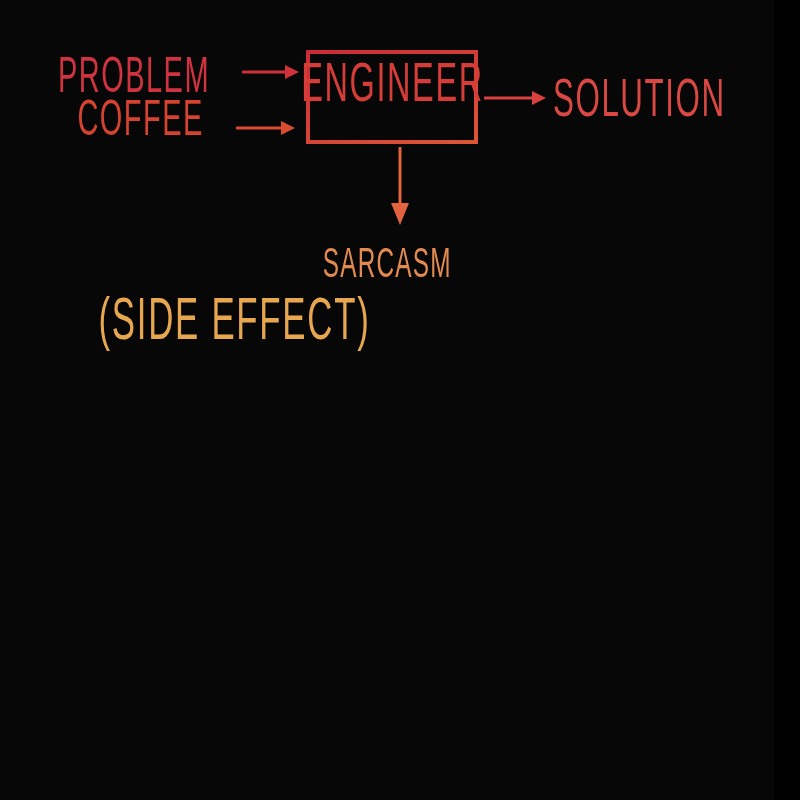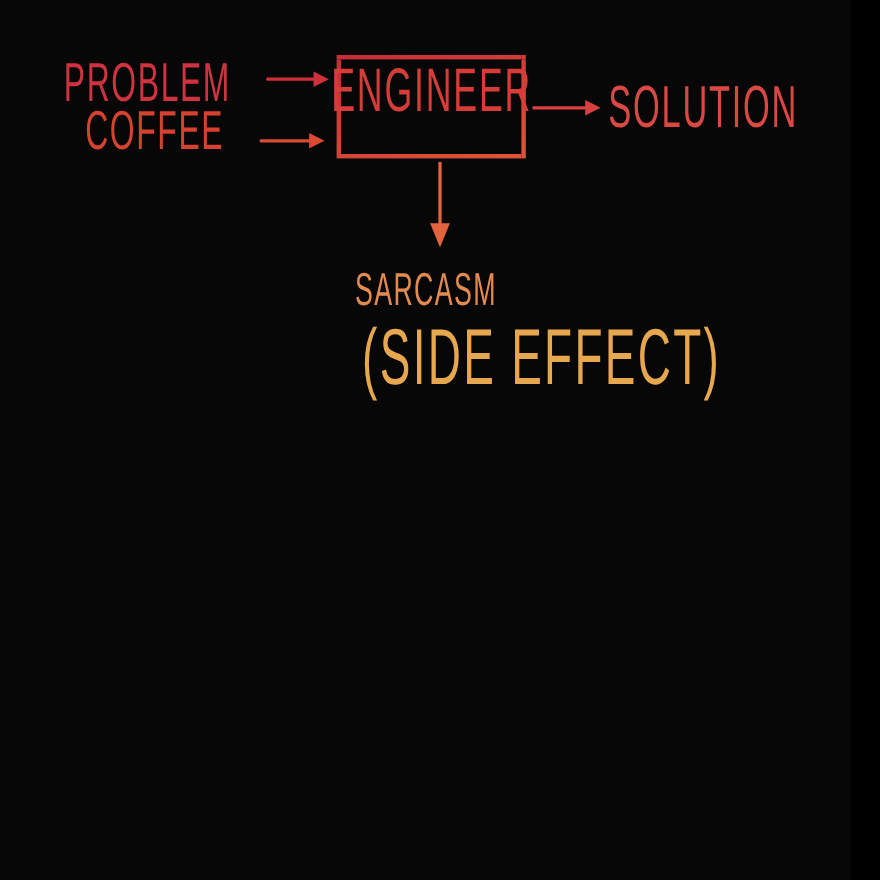--- a/index.html
+++ b/index.html
@@ -26,21 +26,21 @@
   }
   .squish { display: inline-block; transform: scaleX(0.58); }
   .origin-r .squish { transform-origin: 100% 50%; }
   .origin-l .squish { transform-origin: 0 50%; }
   .origin-c .squish { transform-origin: 50% 50%; }
 
   .label-problem  { font-size: 50px; right: 564px; top: 50px;  text-align: right;  color: var(--problem); }
   .label-coffee   { font-size: 50px; right: 570px; top: 93px;  text-align: center;  color: var(--coffee); }
   .label-solution { font-size: 54px; left: 553px;  top: 70px;  text-align: left;   color: var(--solution); }
   .label-sarcasm  { font-size: 42px; left: 0; right: 0; top: 242px; text-align: center; color: var(--sarcasm); }
-  .label-sideeffect { font-size: 72px; left: 0; right: 0; top: 289px; text-align: right; color: var(--side_effect); }
+  .label-sideeffect { font-size: 60px; left: 0; right: 0; top: 289px; text-align: left; color: var(--side_effect); }
 
   .engineer-box {
     position: absolute;
     left: 306px; top: 50px;
     width: 172px; height: 94px;
     box-sizing: border-box;
     border: 4px solid var(--box_red, #c92b38);
     border-image: linear-gradient(160deg, var(--box_red, #c92b38), var(--box_orange, #dd5535)) 1;
     display: flex;
     align-items: flex-start;

